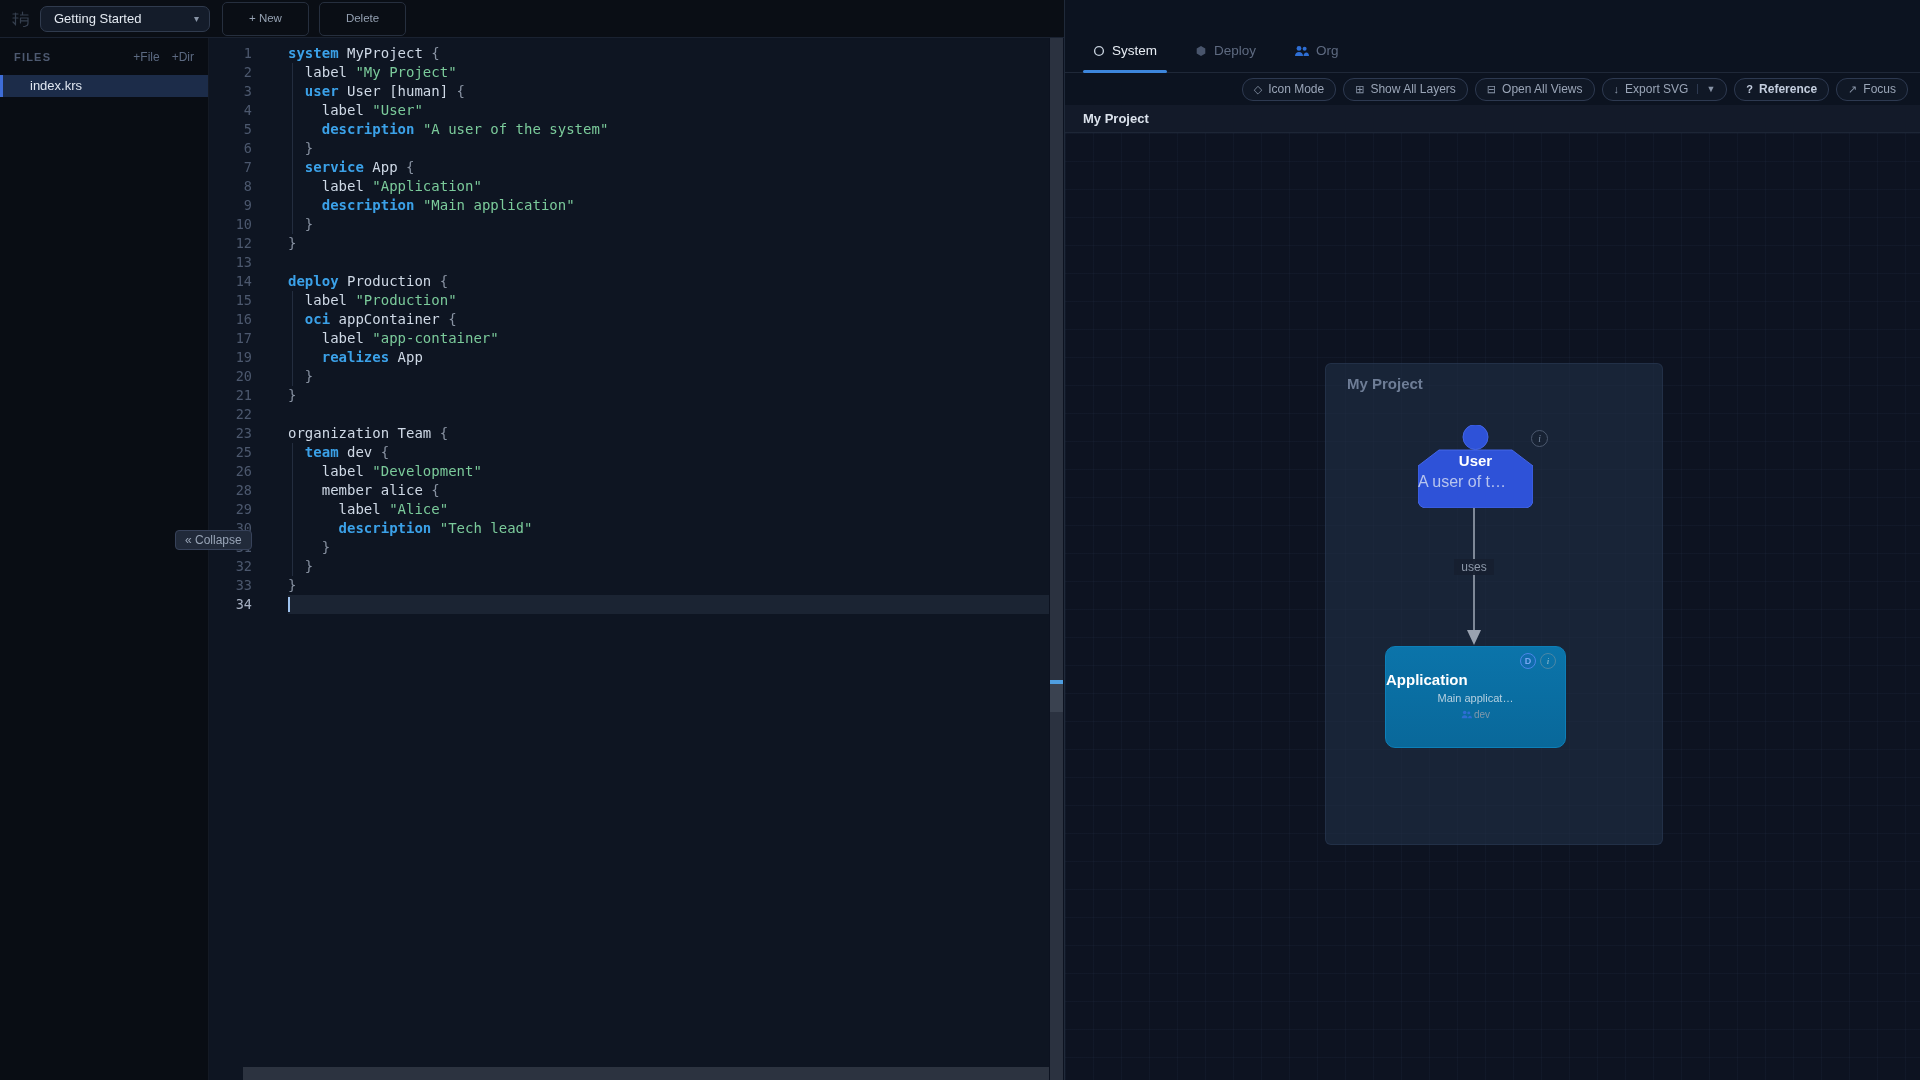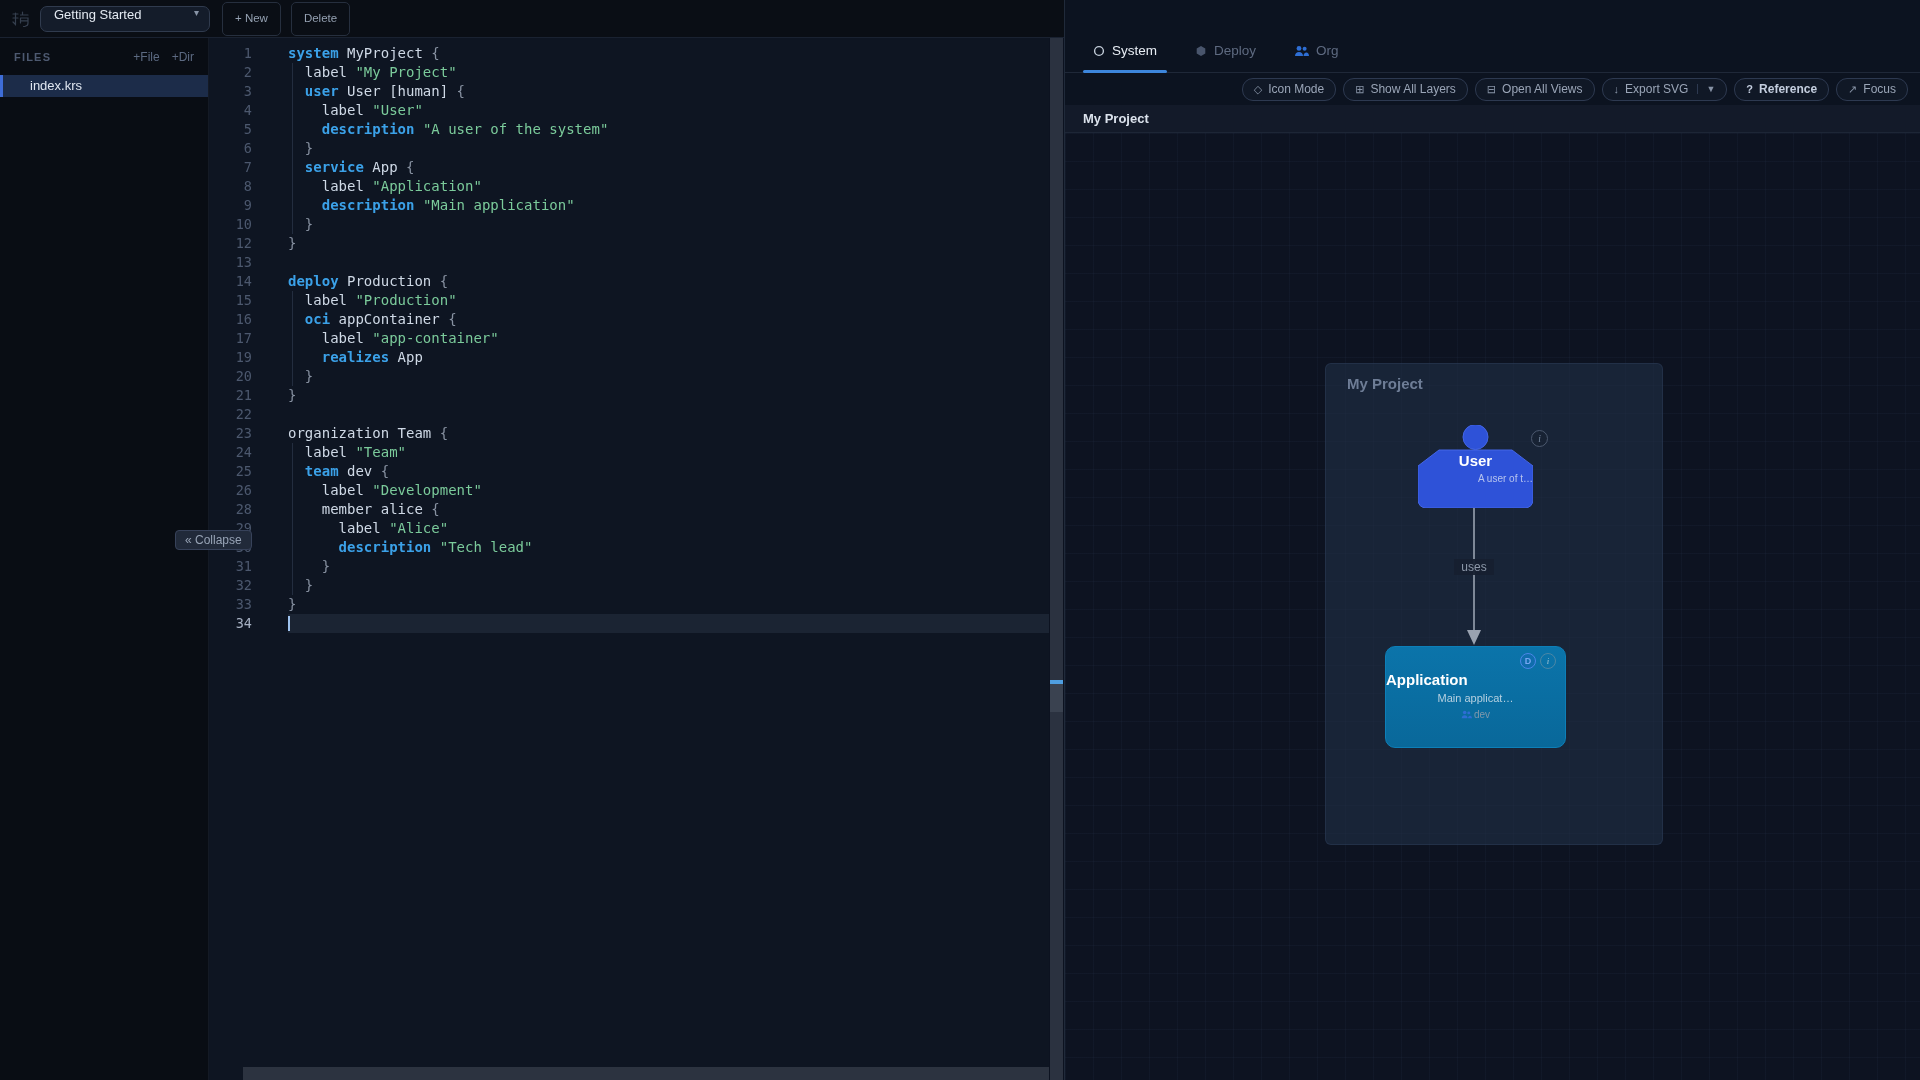--- a/index.html
+++ b/index.html
@@ -6,25 +6,25 @@
   html,body { width:1920px; height:1080px; overflow:hidden; background:#0c1220;
               font-family:"Liberation Sans", sans-serif; }
   .app { position:relative; width:1920px; height:1080px; }
 
   
   .topbar { position:absolute; left:0; top:0; width:1064px; height:38px;
             background:#0a0e15; border-bottom:1px solid #1a2231;
             display:flex; align-items:center; }
   .logo { width:20px; height:20px; margin-left:10px; opacity:.85; flex:none; }
   .proj-select { margin-left:10px; width:170px; height:26px; background:#141c2a;
-            border:1px solid #303b4e; border-radius:7px; display:flex; align-items:flex-start;
+            border:1px solid #303b4e; border-radius:7px; display:flex; align-items:center;
             padding:0 10px 0 13px; color:#e4eaf2; font-size:13px; cursor:pointer; }
   .proj-select .val { flex:1; }
   .proj-select .chev { color:#8894a6; font-size:10px; }
-  .tb-btn { height:34px; line-height:17px; padding:0 12px; margin-left:12px;
+  .tb-btn { height:34px; line-height:17px; padding:0 26px; margin-left:12px;
             border:1px solid #262f3e; border-radius:5px; color:#95a1b2; font-size:11.5px;
             background:transparent; cursor:pointer; }
   .tb-btn + .tb-btn { margin-left:10px; }
 
   
   .sidebar { position:absolute; left:0; top:38px; width:209px; height:1042px;
              background:#090d14; border-right:1px solid #141a25; }
   .files-head { display:flex; align-items:baseline; padding:12px 14px 0 14px; }
   .files-title { font-size:11px; font-weight:bold; letter-spacing:1.2px; color:#4d5970; flex:1; }
   .mini-link { font-size:12px; color:#5c6a82; margin-left:12px; cursor:pointer; }
@@ -102,22 +102,22 @@
 
   .edge-svg { position:absolute; left:0; top:0; pointer-events:none; }
   .edge-label { position:absolute; left:128px; top:195px; width:40px; height:16px;
                 line-height:16px; text-align:center; background:rgba(22,32,47,.95);
                 color:#8d98a9; font-size:12px; }
 
   .user-node { position:absolute; left:92px; top:61px; width:115px; height:83px; cursor:pointer; }
   .user-node svg { position:absolute; left:0; top:0; }
   .user-title { position:absolute; left:0; right:0; top:27px; text-align:center;
                 font-size:15px; font-weight:bold; color:#ffffff; }
-  .user-desc  { position:absolute; left:0; right:0; top:48px; text-align:right;
-                font-size:10px; color:#b7c4ee; }
+  .user-desc  { position:absolute; left:0; right:0; top:48px; text-align:left;
+                font-size:16px; color:#b7c4ee; }
   .info-badge { position:absolute; width:17px; height:17px; border-radius:50%;
                 border:1px solid #4c596f; color:#78889f; font-size:9.5px;
                 font-style:italic; font-family:"Liberation Serif", serif;
                 display:flex; align-items:center; justify-content:center;
                 background:rgba(22,32,47,.5); cursor:pointer; }
   .ib-user { left:205px; top:66px; }
 
   .app-node { position:absolute; left:59px; top:282px; width:181px; height:102px;
               border-radius:10px; background:linear-gradient(#0b74aa,#09689a);
               border:1px solid #0d7fb8; cursor:pointer; }
@@ -249,24 +249,20 @@
         </div>
         <div class="line">
           <span class="ln">22</span>
           <span class="code"></span>
         </div>
         <div class="line">
           <span class="ln">23</span>
           <span class="code"><span class="pl">organization Team </span><span class="pu">{</span></span>
         </div>
         <div class="line g">
-          <span class="ln">24</span>
-          <span class="code"><span class="pl">  label </span><span class="str">"Team"</span></span>
-        </div>
-        <div class="line g">
           <span class="ln">25</span>
           <span class="code"><span class="pl">  </span><span class="kw">team</span><span class="pl"> dev </span><span class="pu">{</span></span>
         </div>
         <div class="line g">
           <span class="ln">26</span>
           <span class="code"><span class="pl">    label </span><span class="str">"Development"</span></span>
         </div>
         <div class="line g">
           <span class="ln">28</span>
           <span class="code"><span class="pl">    member alice </span><span class="pu">{</span></span>

